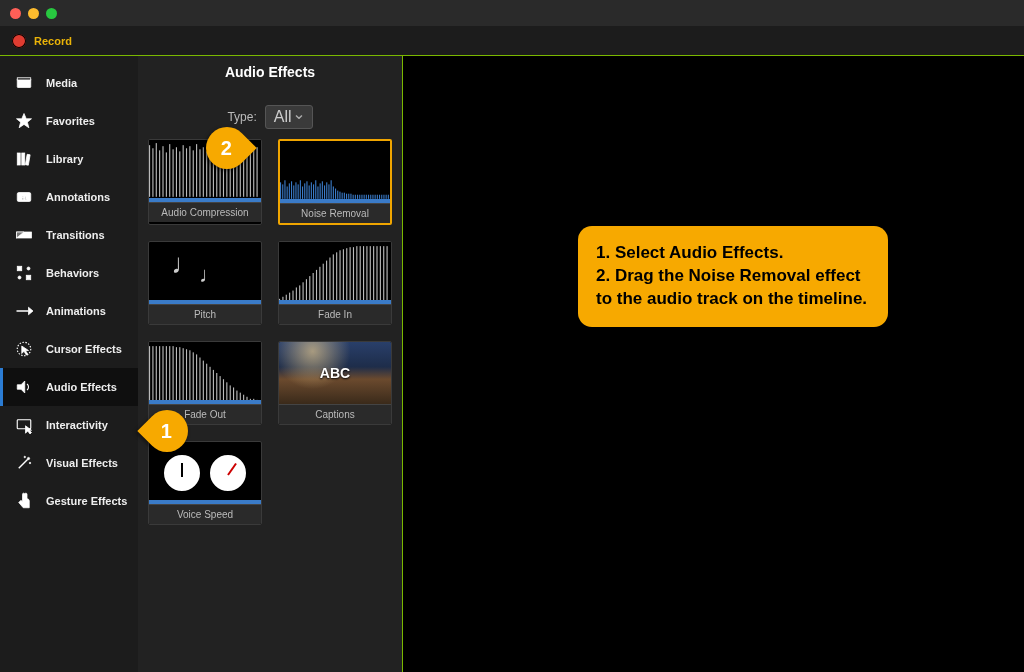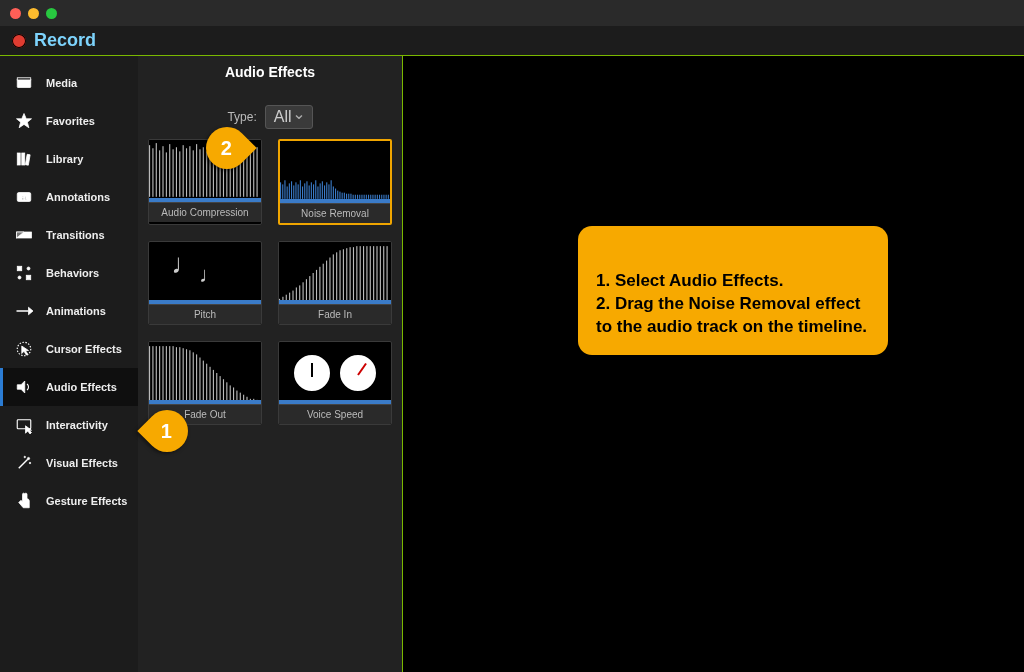--- a/index.html
+++ b/index.html
@@ -9,21 +9,21 @@
   .titlebar { height: 26px; background: #2a2a2a; display: flex; align-items: center; padding-left: 10px; }
   .traffic { display: flex; gap: 7px; }
   .dot { width: 11px; height: 11px; border-radius: 50%; }
   .dot.red { background: #ff5f57; }
   .dot.yellow { background: #febc2e; }
   .dot.green { background: #28c840; }
 
   
   .recordbar { height: 30px; background: #1c1c1c; display: flex; align-items: center; padding-left: 12px; gap: 8px; border-bottom: 1px solid #7ab800; }
   .rec-dot { width: 14px; height: 14px; border-radius: 50%; background: #e03c31; box-shadow: 0 0 0 1px #000 inset; }
-  .rec-label { color: #7dd3fc; font-size: 18px; font-weight: 600; }
+  .rec-label { color: #eab308; font-size: 11px; font-weight: 600; }
 
   .main { display: flex; height: calc(100% - 56px); justify-content: center; }
 
   
   .sidebar { width: 138px; background: #1c1c1c; padding-top: 8px; }
   .side-item { display: flex; align-items: center; height: 38px; padding-left: 14px; gap: 12px; cursor: pointer; color: #eee; font-size: 11px; font-weight: 600; }
   .side-item.active { background: #0f0f0f; border-left: 3px solid #2b7cd3; padding-left: 11px; }
   .side-icon { width: 20px; height: 20px; display: flex; align-items: center; justify-content: center; flex-shrink: 0; }
   .side-icon svg { width: 18px; height: 18px; fill: #fff; stroke: #fff; }
 
@@ -403,34 +403,41 @@
                 <rect x="93" y="55" width="1" height="2"></rect>
                 <rect x="96" y="56" width="1" height="1"></rect>
               </g>
             </svg>
           <div class="wave-blue"></div>
         </div>
         <div class="effect-label">Fade Out</div>
       </div>
       <div class="effect">
         <div class="thumb">
+          <div class="mountain"></div>
+          <div class="abc">ABC</div>
+        </div>
+        <div class="effect-label">Captions</div>
+      </div>
+      <div class="effect">
+        <div class="thumb">
           <div class="clock-pair">
             <div class="clock"></div>
             <div class="clock b"></div>
           </div>
           <div class="wave-blue"></div>
         </div>
         <div class="effect-label">Voice Speed</div>
       </div>
     </div>
   </div>
 
   <div class="canvas">
     <div class="callout" style="left:175px; top:170px;">
-      <div style="white-space:pre-line;margin-top:28px;">1. Select Audio Effects.
+      <div style="white-space:pre-line;">1. Select Audio Effects.
 2. Drag the Noise Removal effect to the audio track on the timeline.</div>
     </div>
   </div>
 </div>
 
 <div class="marker pt-left" style="left:146px; top:410px;">
   <div class="teardrop">
       <span>1</span>
     </div>
 </div>

